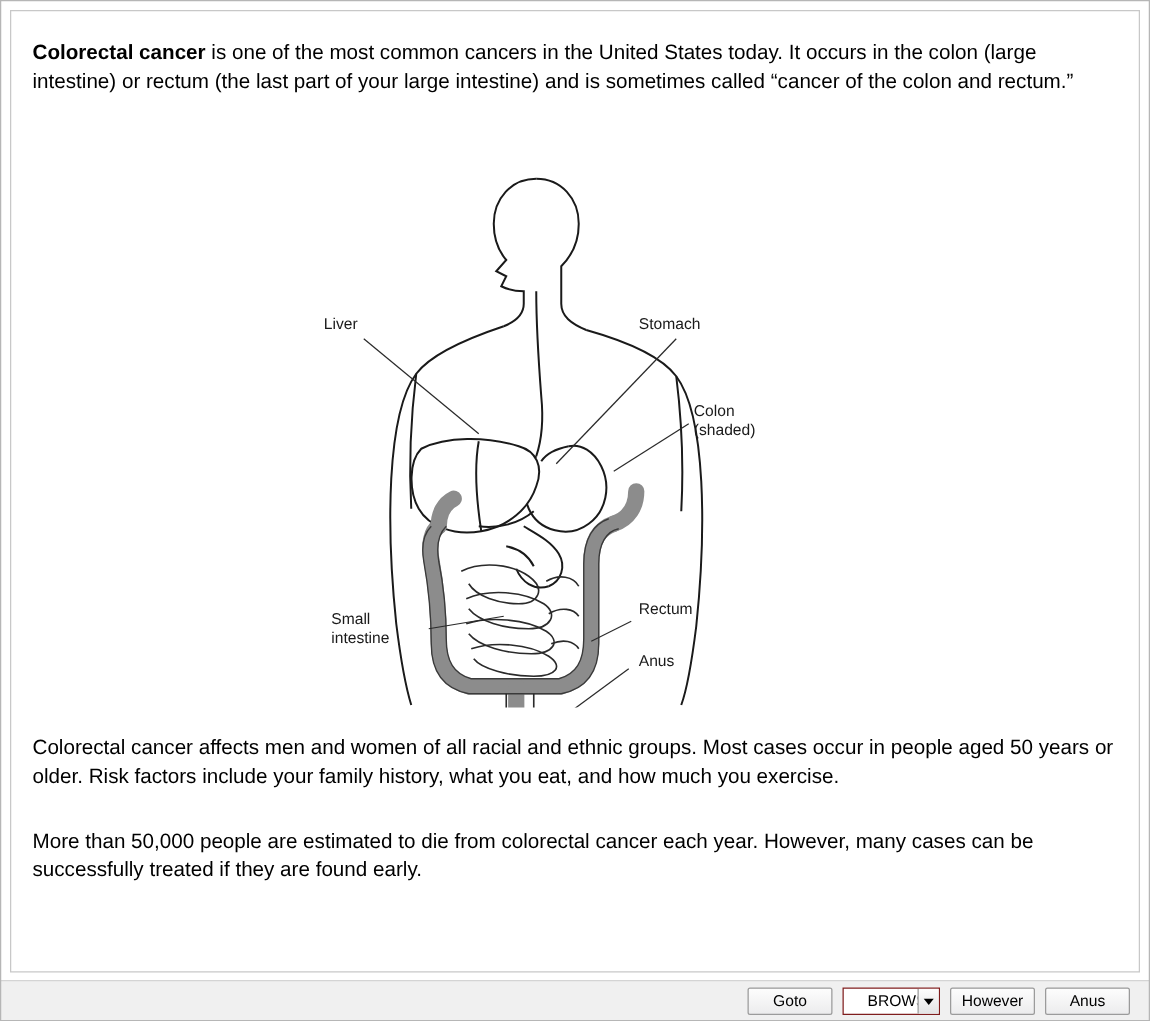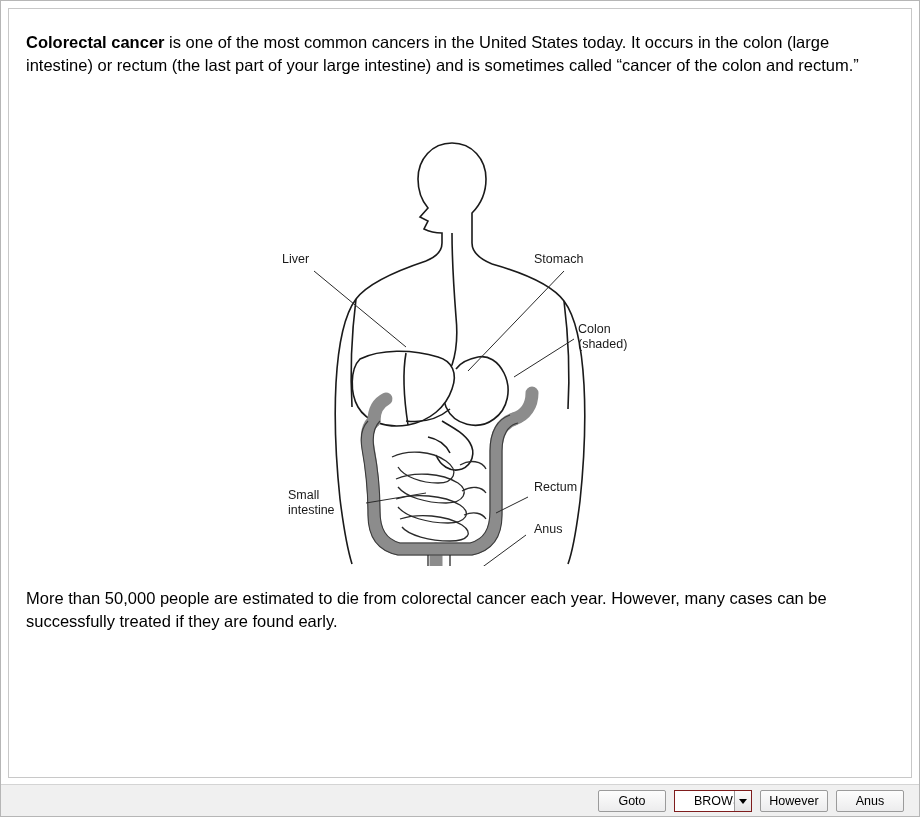--- a/index.html
+++ b/index.html
@@ -45,27 +45,27 @@
   .intro-para b {
     font-weight: bold;
   }
   .lower-block {
     position: absolute;
     left: 17px;
     top: 578px;
     width: 866px;
   }
   .lower-block .para + .para {
-    margin-top: 12px;
+    margin-top: 28px;
   }
 
   
   .figure {
     position: absolute;
-    left: 247px;
+    left: 224px;
     top: 112px;
     width: 430px;
     height: 445px;
   }
   .figure svg {
     display: block;
   }
   .fig-label {
     font-family: "Liberation Sans", sans-serif;
     font-size: 12.5px;
@@ -228,20 +228,21 @@
         <text class="fig-label" x="322" y="212">Colon</text>
         <text class="fig-label" x="322" y="227">(shaded)</text>
         <text class="fig-label" x="32" y="378">Small</text>
         <text class="fig-label" x="32" y="393">intestine</text>
         <text class="fig-label" x="278" y="370">Rectum</text>
         <text class="fig-label" x="278" y="412">Anus</text>
       </svg>
     </div>
 
     <div class="lower-block">
+      <p class="para">Colorectal cancer affects men and women of all racial and ethnic groups. Most cases occur in people aged 50 years or older. Risk factors include your family history, what you eat, and how much you exercise.</p>
       <p class="para">More than 50,000 people are estimated to die from colorectal cancer each year. However, many cases can be successfully treated if they are found early.</p>
     </div>
   </div>
 
   <div class="toolbar">
     <div class="toolbar-inner">
       <div class="btn">Goto</div>
       <div class="combo">
         <div class="combo-value">BROWSE</div>
         <div class="combo-arrow"></div>

